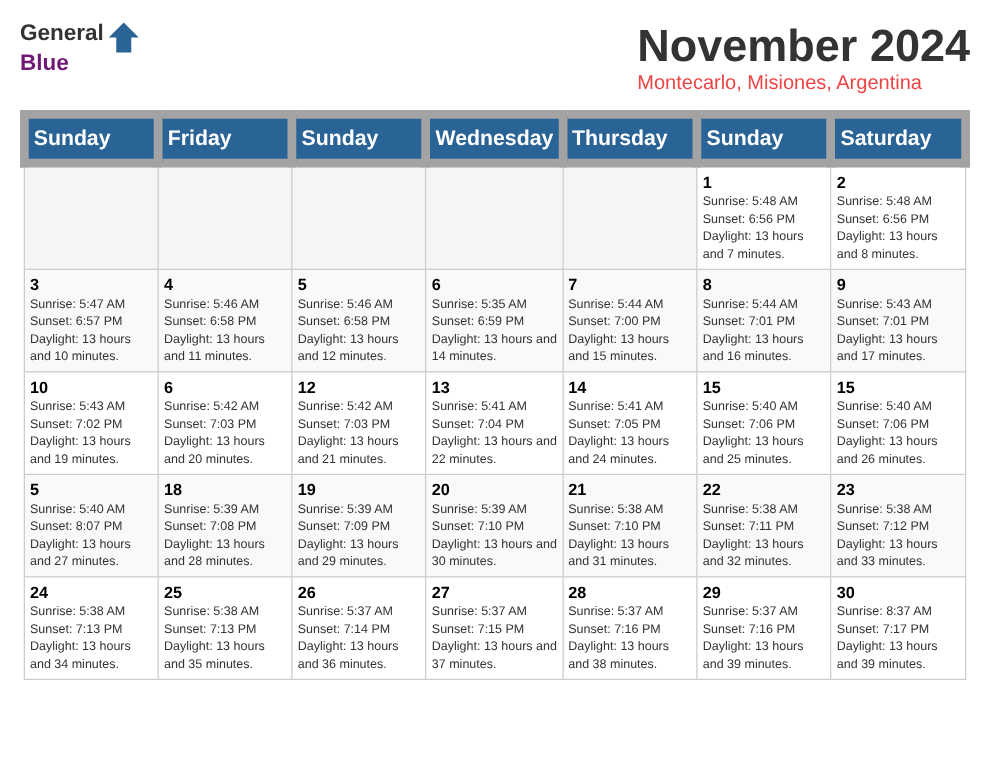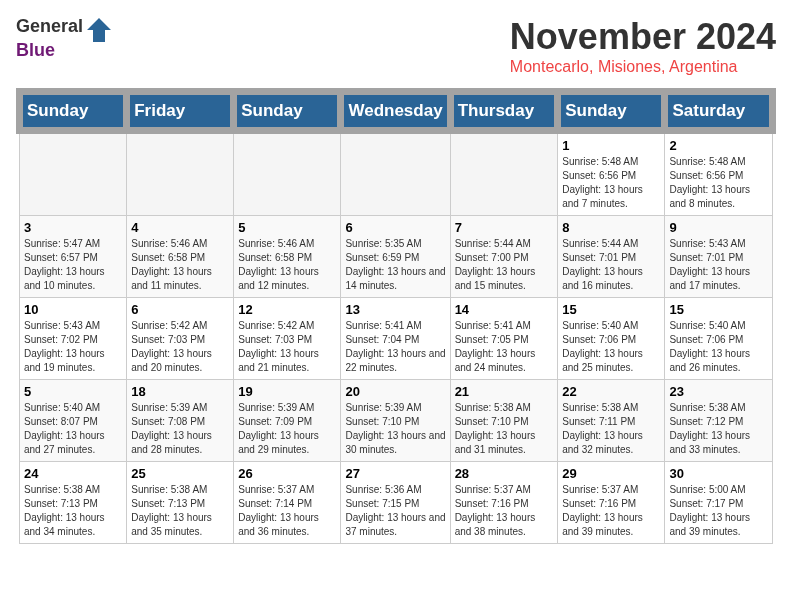--- a/index.html
+++ b/index.html
@@ -287,37 +287,37 @@
 Daylight: 13 hours and 35 minutes.</div>
         </td>
         <td>
           <span class="day-number">26</span>
           <div class="day-info">Sunrise: 5:37 AM
 Sunset: 7:14 PM
 Daylight: 13 hours and 36 minutes.</div>
         </td>
         <td>
           <span class="day-number">27</span>
-          <div class="day-info">Sunrise: 5:36 AM
+          <div class="day-info">Sunrise: 5:37 AM
 Sunset: 7:15 PM
 Daylight: 13 hours and 37 minutes.</div>
         </td>
         <td>
           <span class="day-number">28</span>
           <div class="day-info">Sunrise: 5:37 AM
 Sunset: 7:16 PM
 Daylight: 13 hours and 38 minutes.</div>
         </td>
         <td>
           <span class="day-number">29</span>
           <div class="day-info">Sunrise: 5:37 AM
 Sunset: 7:16 PM
 Daylight: 13 hours and 39 minutes.</div>
         </td>
         <td>
           <span class="day-number">30</span>
-          <div class="day-info">Sunrise: 5:00 AM
+          <div class="day-info">Sunrise: 8:37 AM
 Sunset: 7:17 PM
 Daylight: 13 hours and 39 minutes.</div>
         </td>
       </tr>
     </tbody>
 </table>
 
 </body></html>

